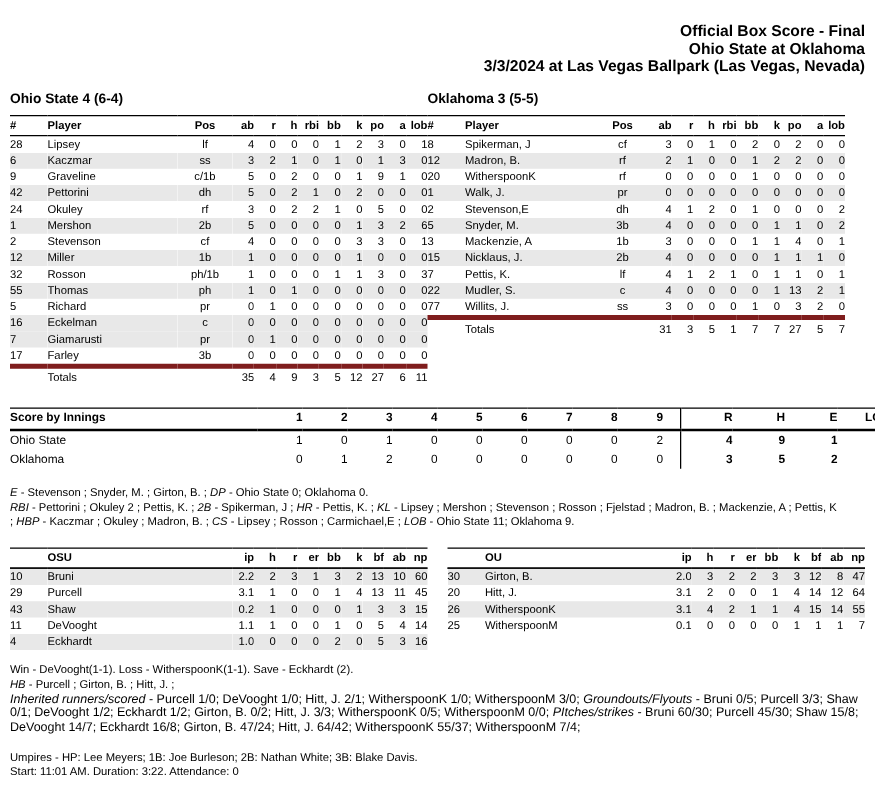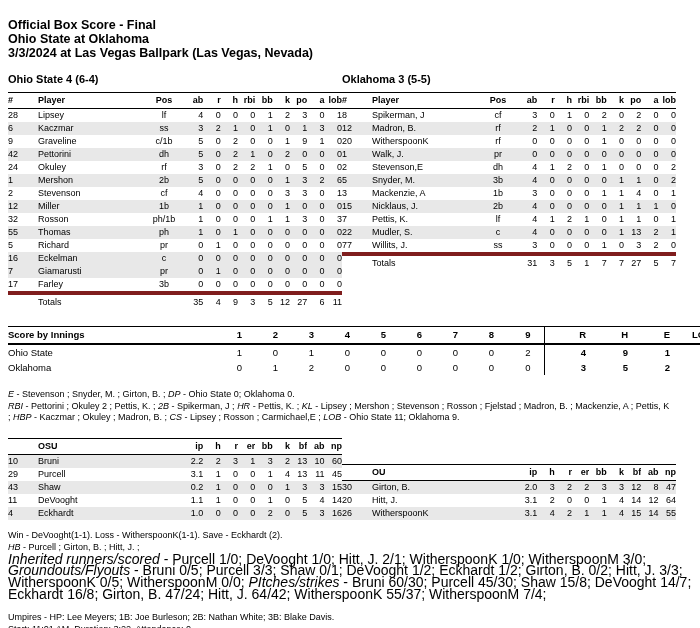--- a/index.html
+++ b/index.html
@@ -4,21 +4,21 @@
 <style>
   * { margin:0; padding:0; box-sizing:border-box; }
   html,body { background:#fff; }
   body {
     width:700px; height:628px; overflow:hidden;
     font-family:"Liberation Sans", sans-serif;
     color:#000; font-size:9px;
   }
   .page { width:700px; height:628px; padding:18px 8px 0 8px; background:#fff; }
 
-  .header { text-align:left; font-weight:bold; font-size:12.5px; line-height:14px; }
+  .header { text-align:right; font-weight:bold; font-size:12.5px; line-height:14px; }
 
   .two-col { display:flex; margin-top:13px; }
   .col { width:334px; }
 
   .team-title { font-weight:bold; font-size:11px; margin-bottom:7px; }
 
   table.stats { width:100%; border-collapse:collapse; table-layout:fixed; border-top:1px solid #000; }
   table.stats th, table.stats td {
     font-size:9px; line-height:11px; padding:1px 0;
     text-align:right; font-weight:normal; overflow:hidden; white-space:nowrap;
@@ -36,25 +36,25 @@
   table.innings thead th { font-weight:bold; border-bottom:2px solid #000; padding:2px 0; }
   table.innings .i-title { width:198px; text-align:left; }
   table.innings .i-inn { width:36px; }
   table.innings .i-sep { width:50px; border-right:1px solid #000; padding-right:13px; }
   table.innings .i-sum { width:42px; font-weight:bold; }
   table.innings td.i-title { font-weight:normal; }
 
   .notes { margin-top:14px; }
   .notes .nline { font-size:9px; line-height:11.7px; white-space:nowrap; overflow:hidden; width:684px; }
 
-  .pitch-row { display:flex; margin-top:14px;align-items:flex-end; }
+  .pitch-row { display:flex; gap:16px; margin-top:14px; }
 
   .bottom { margin-top:10px; }
   .bottom .bline { font-size:9px; line-height:11.7px; }
-  .bottom .wrapline { font-size:14px; line-height:11.7px; width:684px; }
+  .bottom .wrapline { font-size:10px; line-height:11.7px; width:684px; }
   .gap { height:12px; }
 </style>
 </head>
 <body>
 
 <div class="page">
 
   <div class="header">
     <div>Official Box Score - Final</div>
     <div>Ohio State at Oklahoma</div>
@@ -686,20 +686,33 @@
               <td class="stat">3.1</td>
               <td class="stat">4</td>
               <td class="stat">2</td>
               <td class="stat">1</td>
               <td class="stat">1</td>
               <td class="stat">4</td>
               <td class="stat">15</td>
               <td class="stat">14</td>
               <td class="stat">55</td>
             </tr>
+            <tr>
+              <td class="num">25</td>
+              <td class="pname">WitherspoonM</td>
+              <td class="stat">0.1</td>
+              <td class="stat">0</td>
+              <td class="stat">0</td>
+              <td class="stat">0</td>
+              <td class="stat">0</td>
+              <td class="stat">1</td>
+              <td class="stat">1</td>
+              <td class="stat">1</td>
+              <td class="stat">7</td>
+            </tr>
           </tbody>
       </table>
     </div>
   </div>
 
   <div class="bottom">
     <div class="bline">Win - DeVooght(1-1). Loss - WitherspoonK(1-1). Save - Eckhardt (2).</div>
     <div class="bline"><i>HB</i> - Purcell ; Girton, B. ; Hitt, J. ;</div>
     <div class="wrapline"><i>Inherited runners/scored</i> - Purcell 1/0; DeVooght 1/0; Hitt, J. 2/1; WitherspoonK 1/0; WitherspoonM 3/0; <i>Groundouts/Flyouts</i> - Bruni 0/5; Purcell 3/3; Shaw 0/1; DeVooght 1/2; Eckhardt 1/2; Girton, B. 0/2; Hitt, J. 3/3; WitherspoonK 0/5; WitherspoonM 0/0; <i>PItches/strikes</i> - Bruni 60/30; Purcell 45/30; Shaw 15/8; DeVooght 14/7; Eckhardt 16/8; Girton, B. 47/24; Hitt, J. 64/42; WitherspoonK 55/37; WitherspoonM 7/4;</div>
     <div class="gap"></div>

